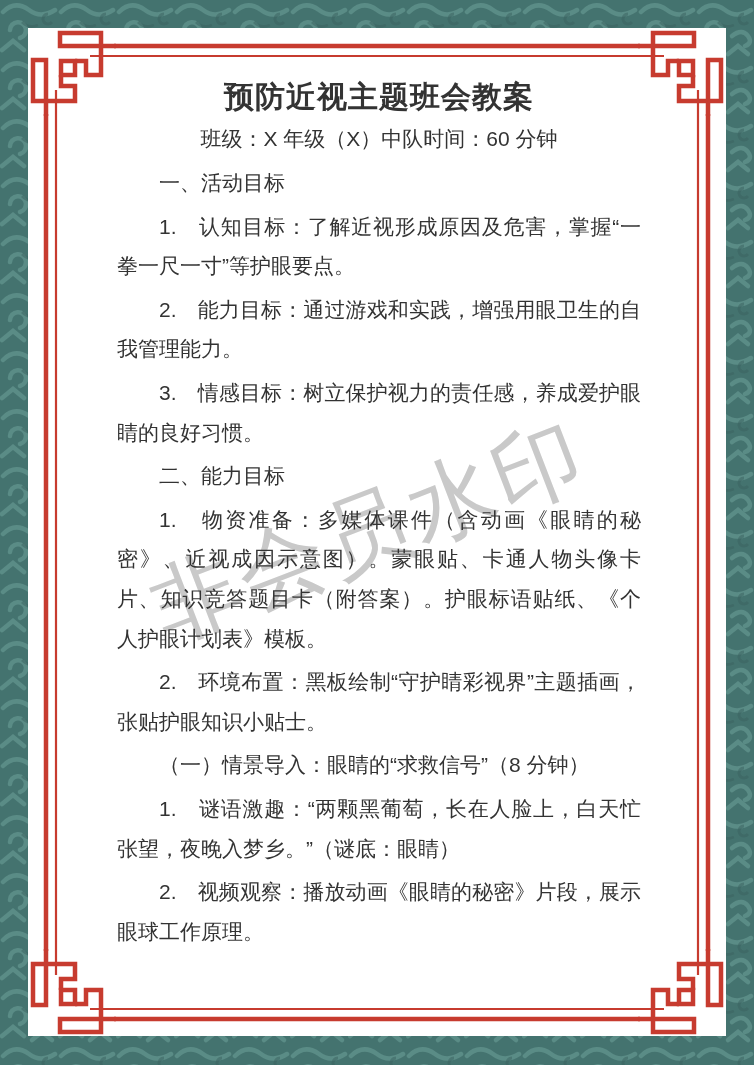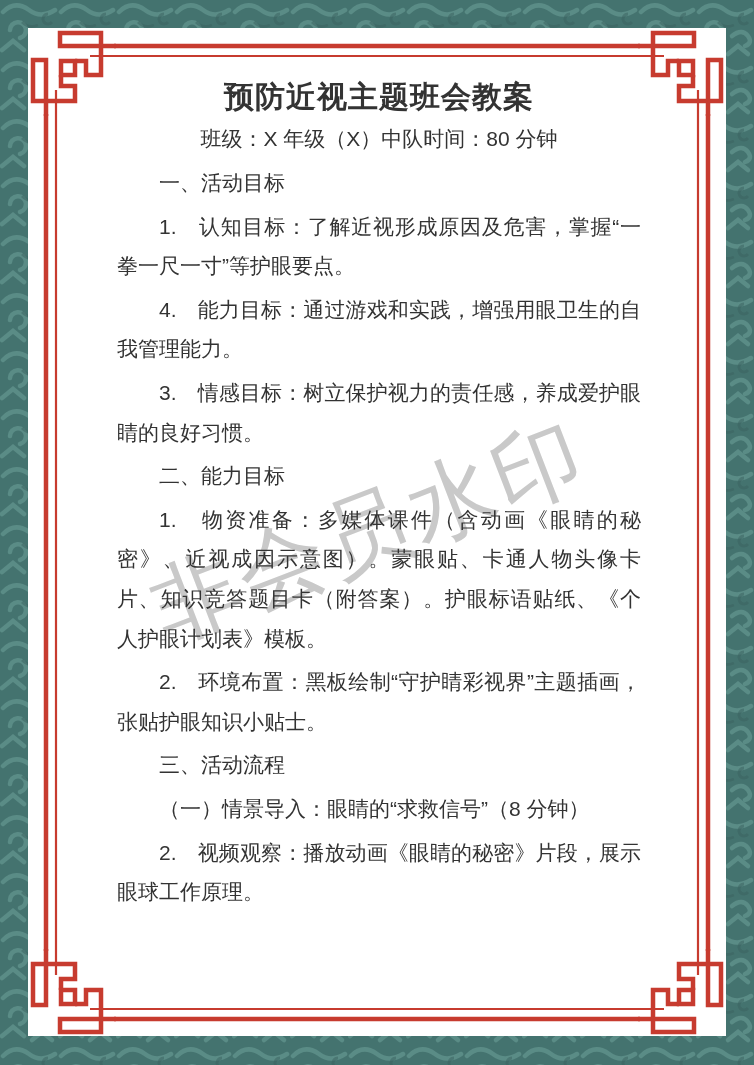--- a/index.html
+++ b/index.html
@@ -108,25 +108,25 @@
   </g>
   <use href="#knot" transform="translate(754 0) scale(-1 1)"></use>
   <use href="#knot" transform="translate(0 1065) scale(1 -1)"></use>
   <use href="#knot" transform="translate(754 1065) scale(-1 -1)"></use>
 </svg>
 
 <div class="watermark">非会员水印</div>
 
 <div class="content">
   <h1 class="title">预防近视主题班会教案</h1>
-  <div class="subtitle">班级：X 年级（X）中队时间：80 分钟</div>
+  <div class="subtitle">班级：X 年级（X）中队时间：60 分钟</div>
 
   <p class="para">一、活动目标</p>
   <p class="para">1.　认知目标：了解近视形成原因及危害，掌握“一拳一尺一寸”等护眼要点。</p>
-  <p class="para">4.　能力目标：通过游戏和实践，增强用眼卫生的自我管理能力。</p>
+  <p class="para">2.　能力目标：通过游戏和实践，增强用眼卫生的自我管理能力。</p>
   <p class="para">3.　情感目标：树立保护视力的责任感，养成爱护眼睛的良好习惯。</p>
   <p class="para">二、能力目标</p>
   <p class="para">1.　物资准备：多媒体课件（含动画《眼睛的秘密》、近视成因示意图）。蒙眼贴、卡通人物头像卡片、知识竞答题目卡（附答案）。护眼标语贴纸、《个人护眼计划表》模板。</p>
   <p class="para">2.　环境布置：黑板绘制“守护睛彩视界”主题插画，张贴护眼知识小贴士。</p>
-  <p class="para">三、活动流程</p>
   <p class="para">（一）情景导入：眼睛的“求救信号”（8 分钟）</p>
+  <p class="para">1.　谜语激趣：“两颗黑葡萄，长在人脸上，白天忙张望，夜晚入梦乡。”（谜底：眼睛）</p>
   <p class="para">2.　视频观察：播放动画《眼睛的秘密》片段，展示眼球工作原理。</p>
 </div>
 
 </body></html>

